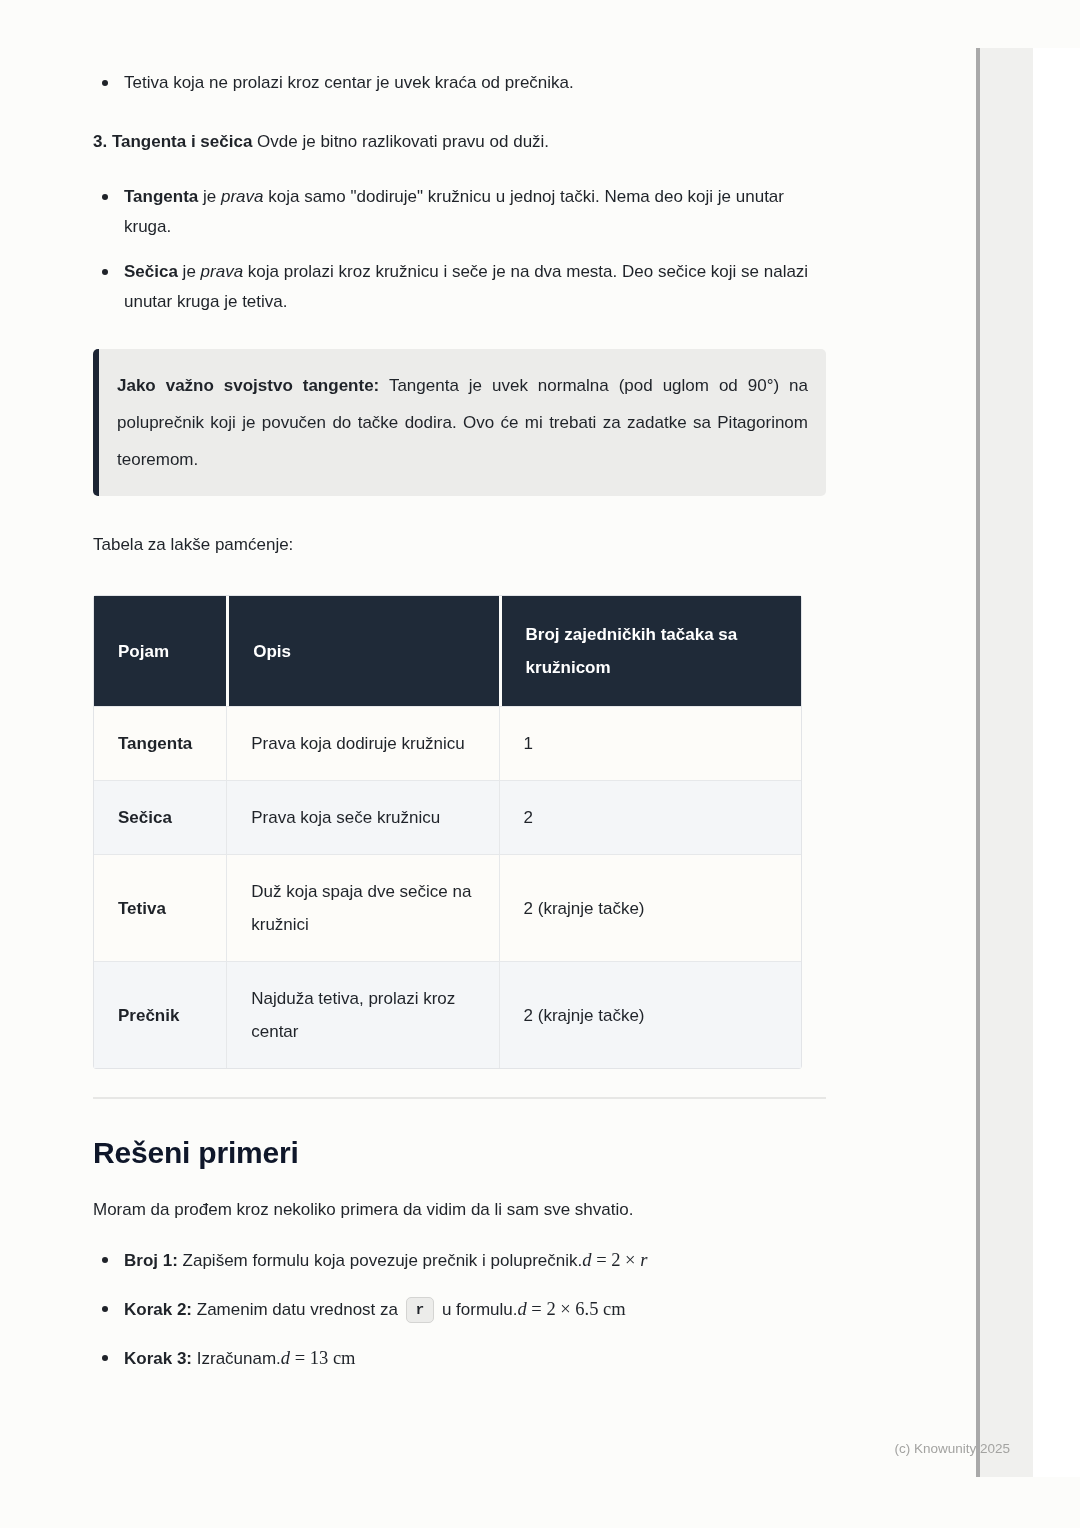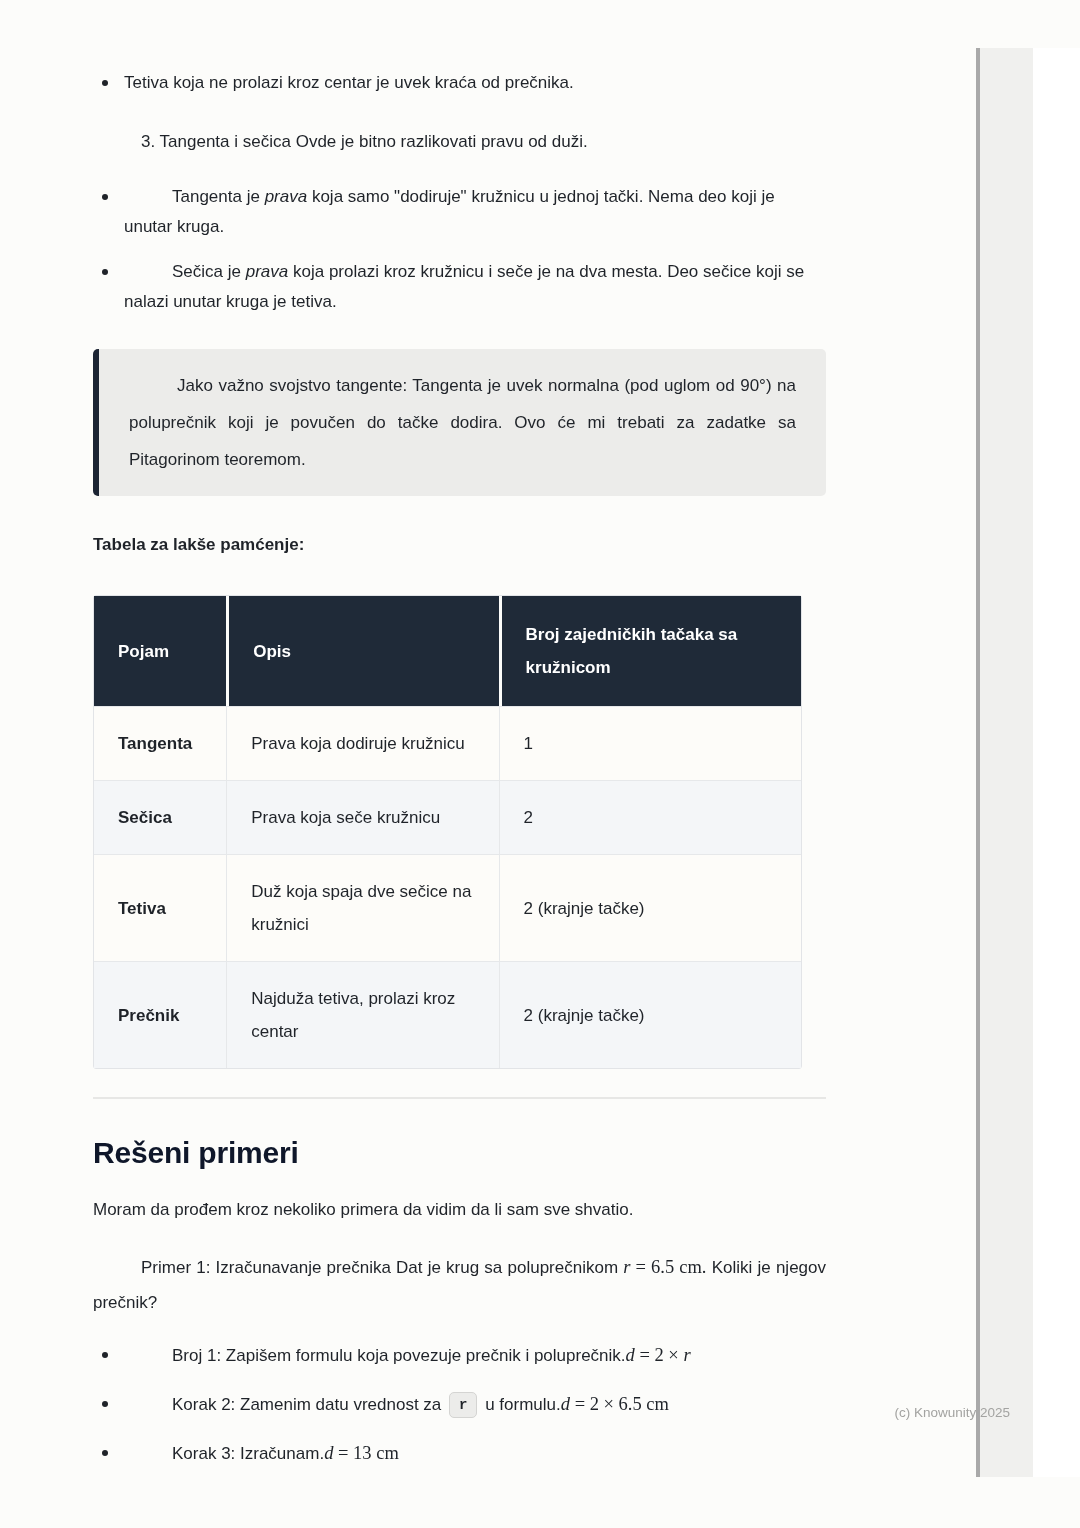--- a/index.html
+++ b/index.html
@@ -22,33 +22,33 @@
   ul.bullets li { position:relative; padding-left:31px; line-height:30px; }
   .dot {
     position:absolute; left:9px; top:12px;
     width:6px; height:6px; border-radius:50%;
     background:#1f2329;
   }
   .intro-list { margin-top:52px; }
   .defs-list { margin-top:25px; }
   .defs-list li + li { margin-top:15px; }
   .inline-heading { margin-top:29px; line-height:30px; }
-  strong { font-weight:400;margin-left:48px; }
+  strong { font-weight:700; }
   em.it { font-style:italic; }
   
   .callout {
     margin-top:32px;
     background:#ececea;
     border-left:6px solid #1c2534;
     border-radius:5px;
-    padding:18px 30px;
+    padding:18px 18px;
   }
   .callout p { line-height:37px; text-align:justify; }
   
-  .table-heading { margin-top:34px; line-height:30px; font-weight:700; }
+  .table-heading { margin-top:34px; line-height:30px; font-weight:400; }
   table {
     margin-top:35px;
     width:709px;
     border-collapse:separate;
     border-spacing:0;
     border:1px solid #e2e4e7;
     border-radius:3px;
   }
   th {
     background:#1f2a38;
@@ -116,21 +116,21 @@
     border-left:4px solid #a9a9a9;
   }
   .page-gap {
     position:absolute;
     left:1033px; top:48px;
     width:47px; height:1429px;
     background:#ffffff;
   }
   .watermark {
     position:absolute;
-    left:0; top:1405px;
+    left:0; top:1441px;
     width:1010px;
     text-align:right;
     font-size:13.5px;
     color:#a3a3a1;
     z-index:5;
   }
 </style>
 </head>
 <body>
 
@@ -205,23 +205,20 @@
       </tr>
     </tbody>
   </table>
 
   <hr class="divider">
 
   <h1 class="section-title">Rešeni primeri</h1>
 
   <p class="section-intro">Moram da prođem kroz nekoliko primera da vidim da li sam sve shvatio.</p>
 
-  <p class="primer">
-    <strong>Primer 1: Izračunavanje prečnika</strong><span> Dat je krug sa poluprečnikom </span><span class="math"><span class="mvar">r</span><span> = 6.5 cm.</span></span><span> Koliki je njegov prečnik?</span>
-  </p>
 
   <ul class="bullets koraci">
     <li>
       <span class="dot"></span>
       <strong>Broj 1:</strong><span> Zapišem formulu koja povezuje prečnik i poluprečnik.</span><span class="math"><span class="mvar">d</span><span> = 2 × </span><span class="mvar">r</span></span>
     </li>
     <li>
       <span class="dot"></span>
       <strong>Korak 2:</strong><span> Zamenim datu vrednost za </span><code class="chip">r</code><span> u formulu.</span><span class="math"><span class="mvar">d</span><span> = 2 × 6.5 cm</span></span>
     </li>

